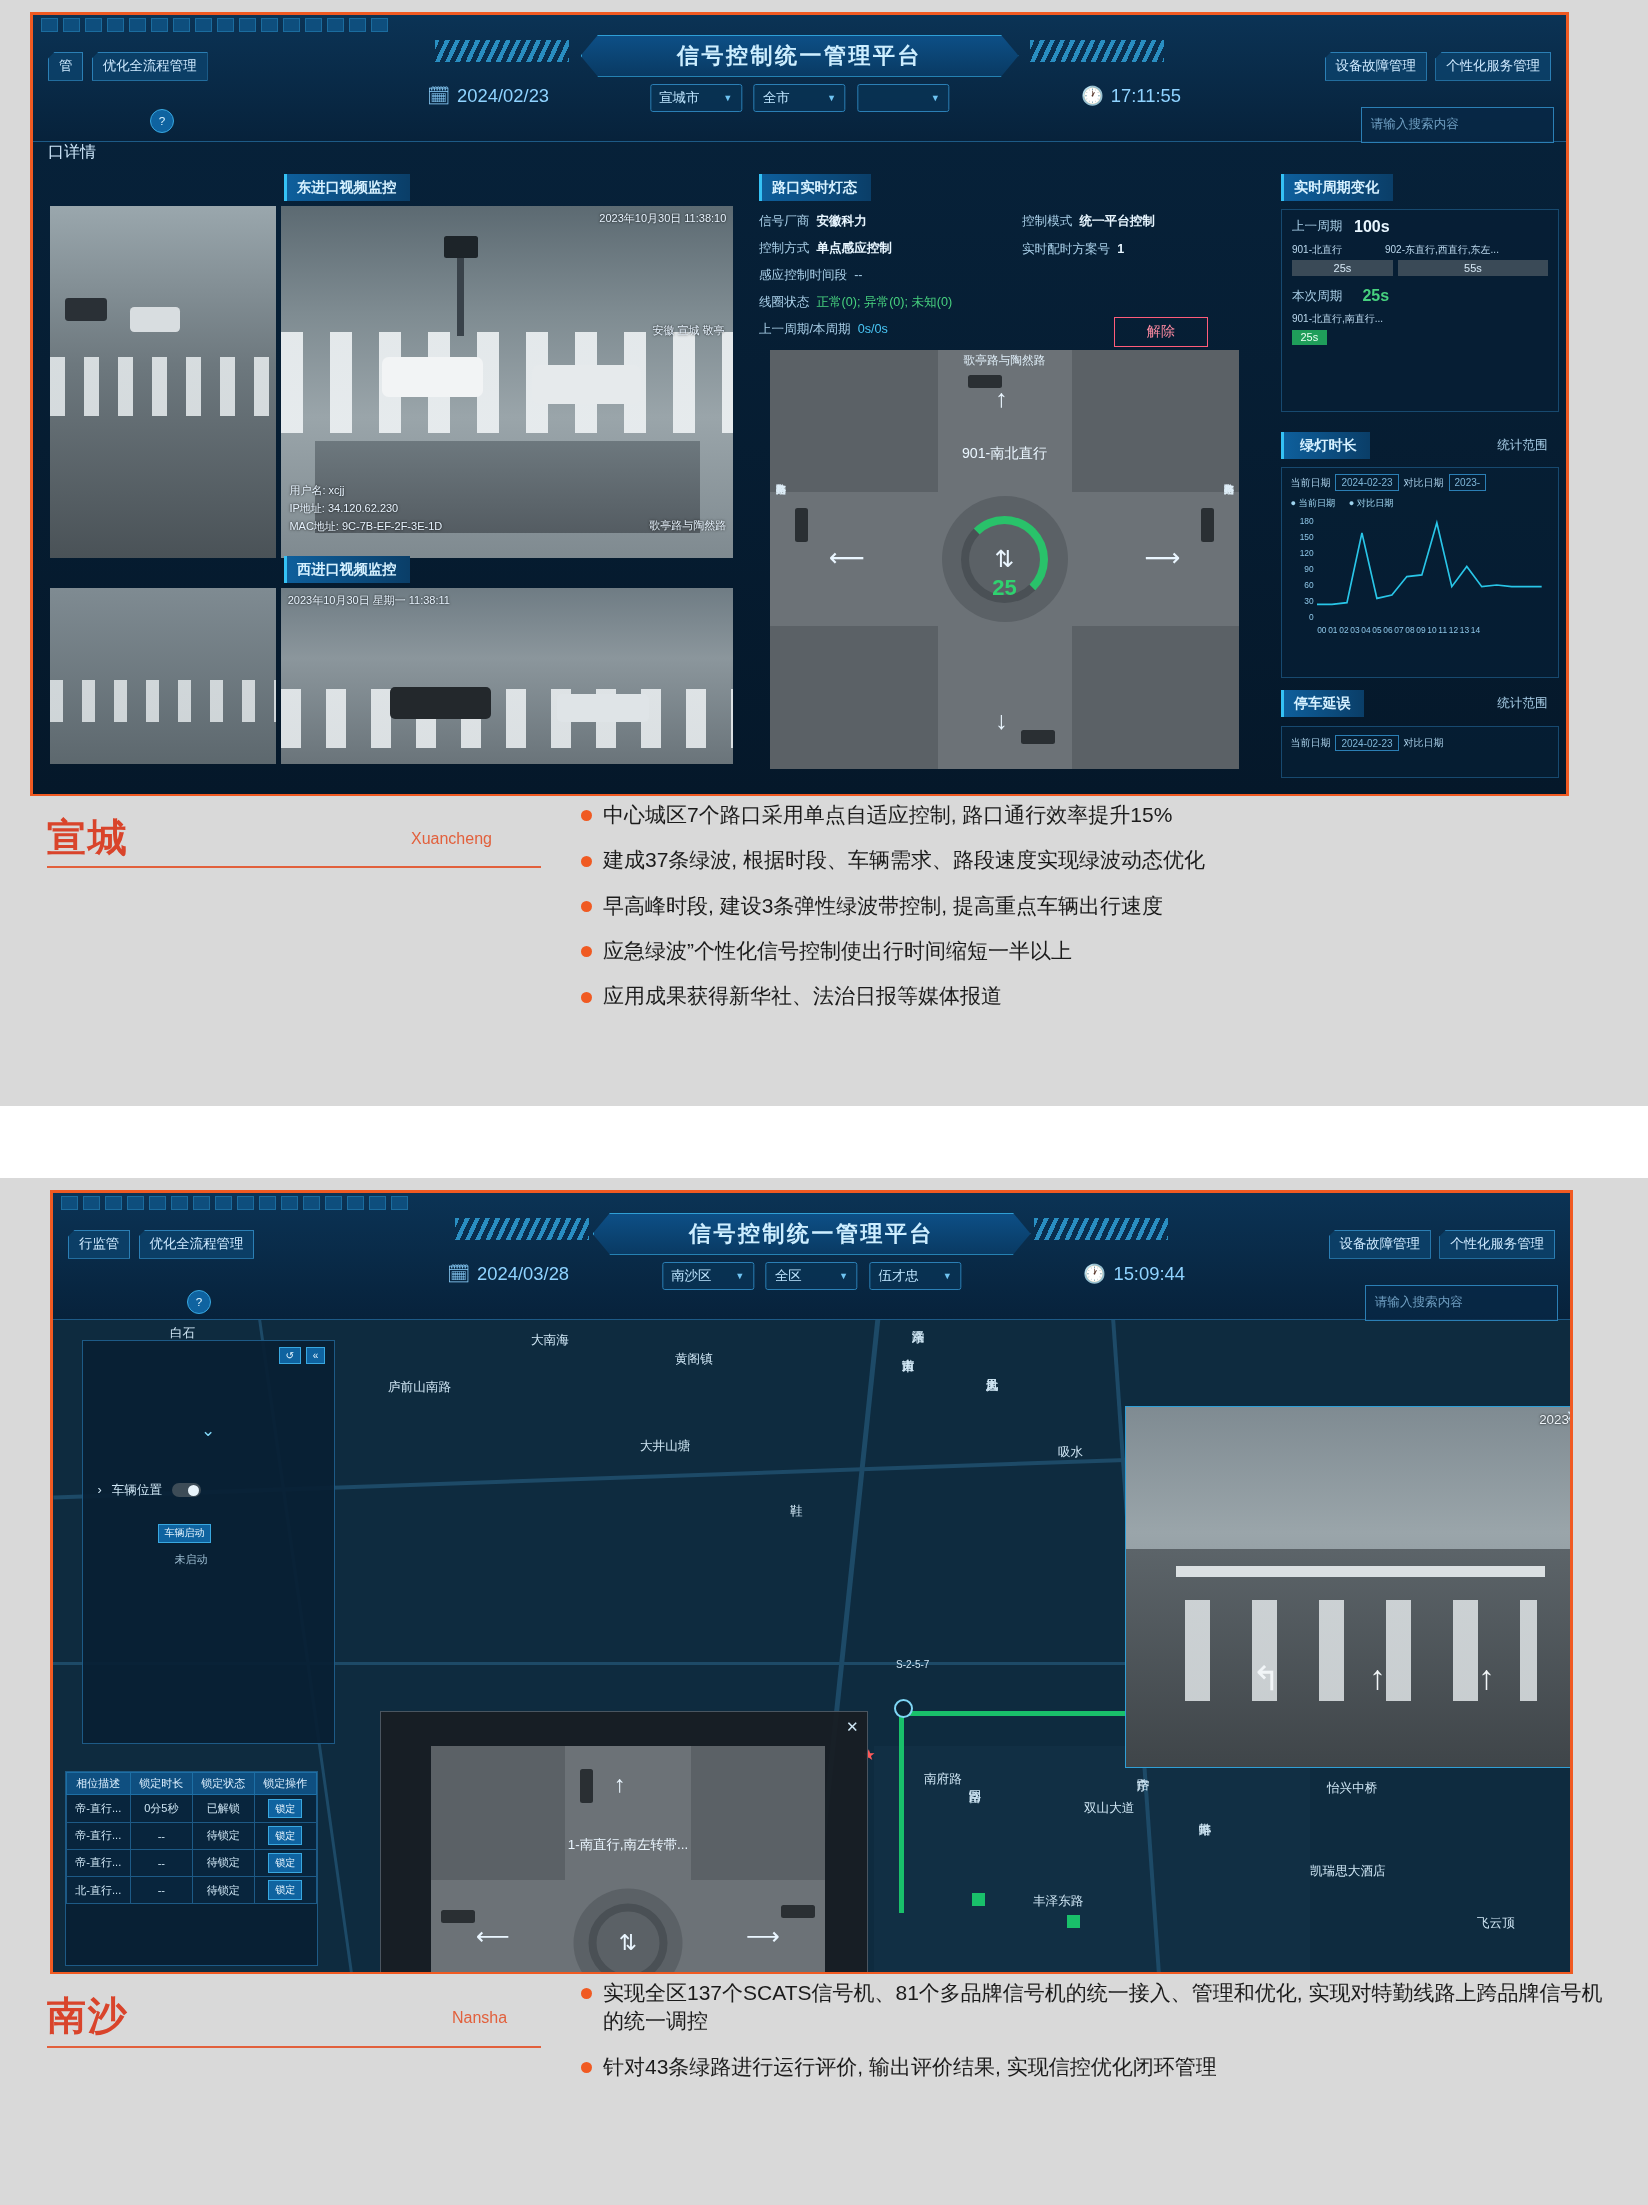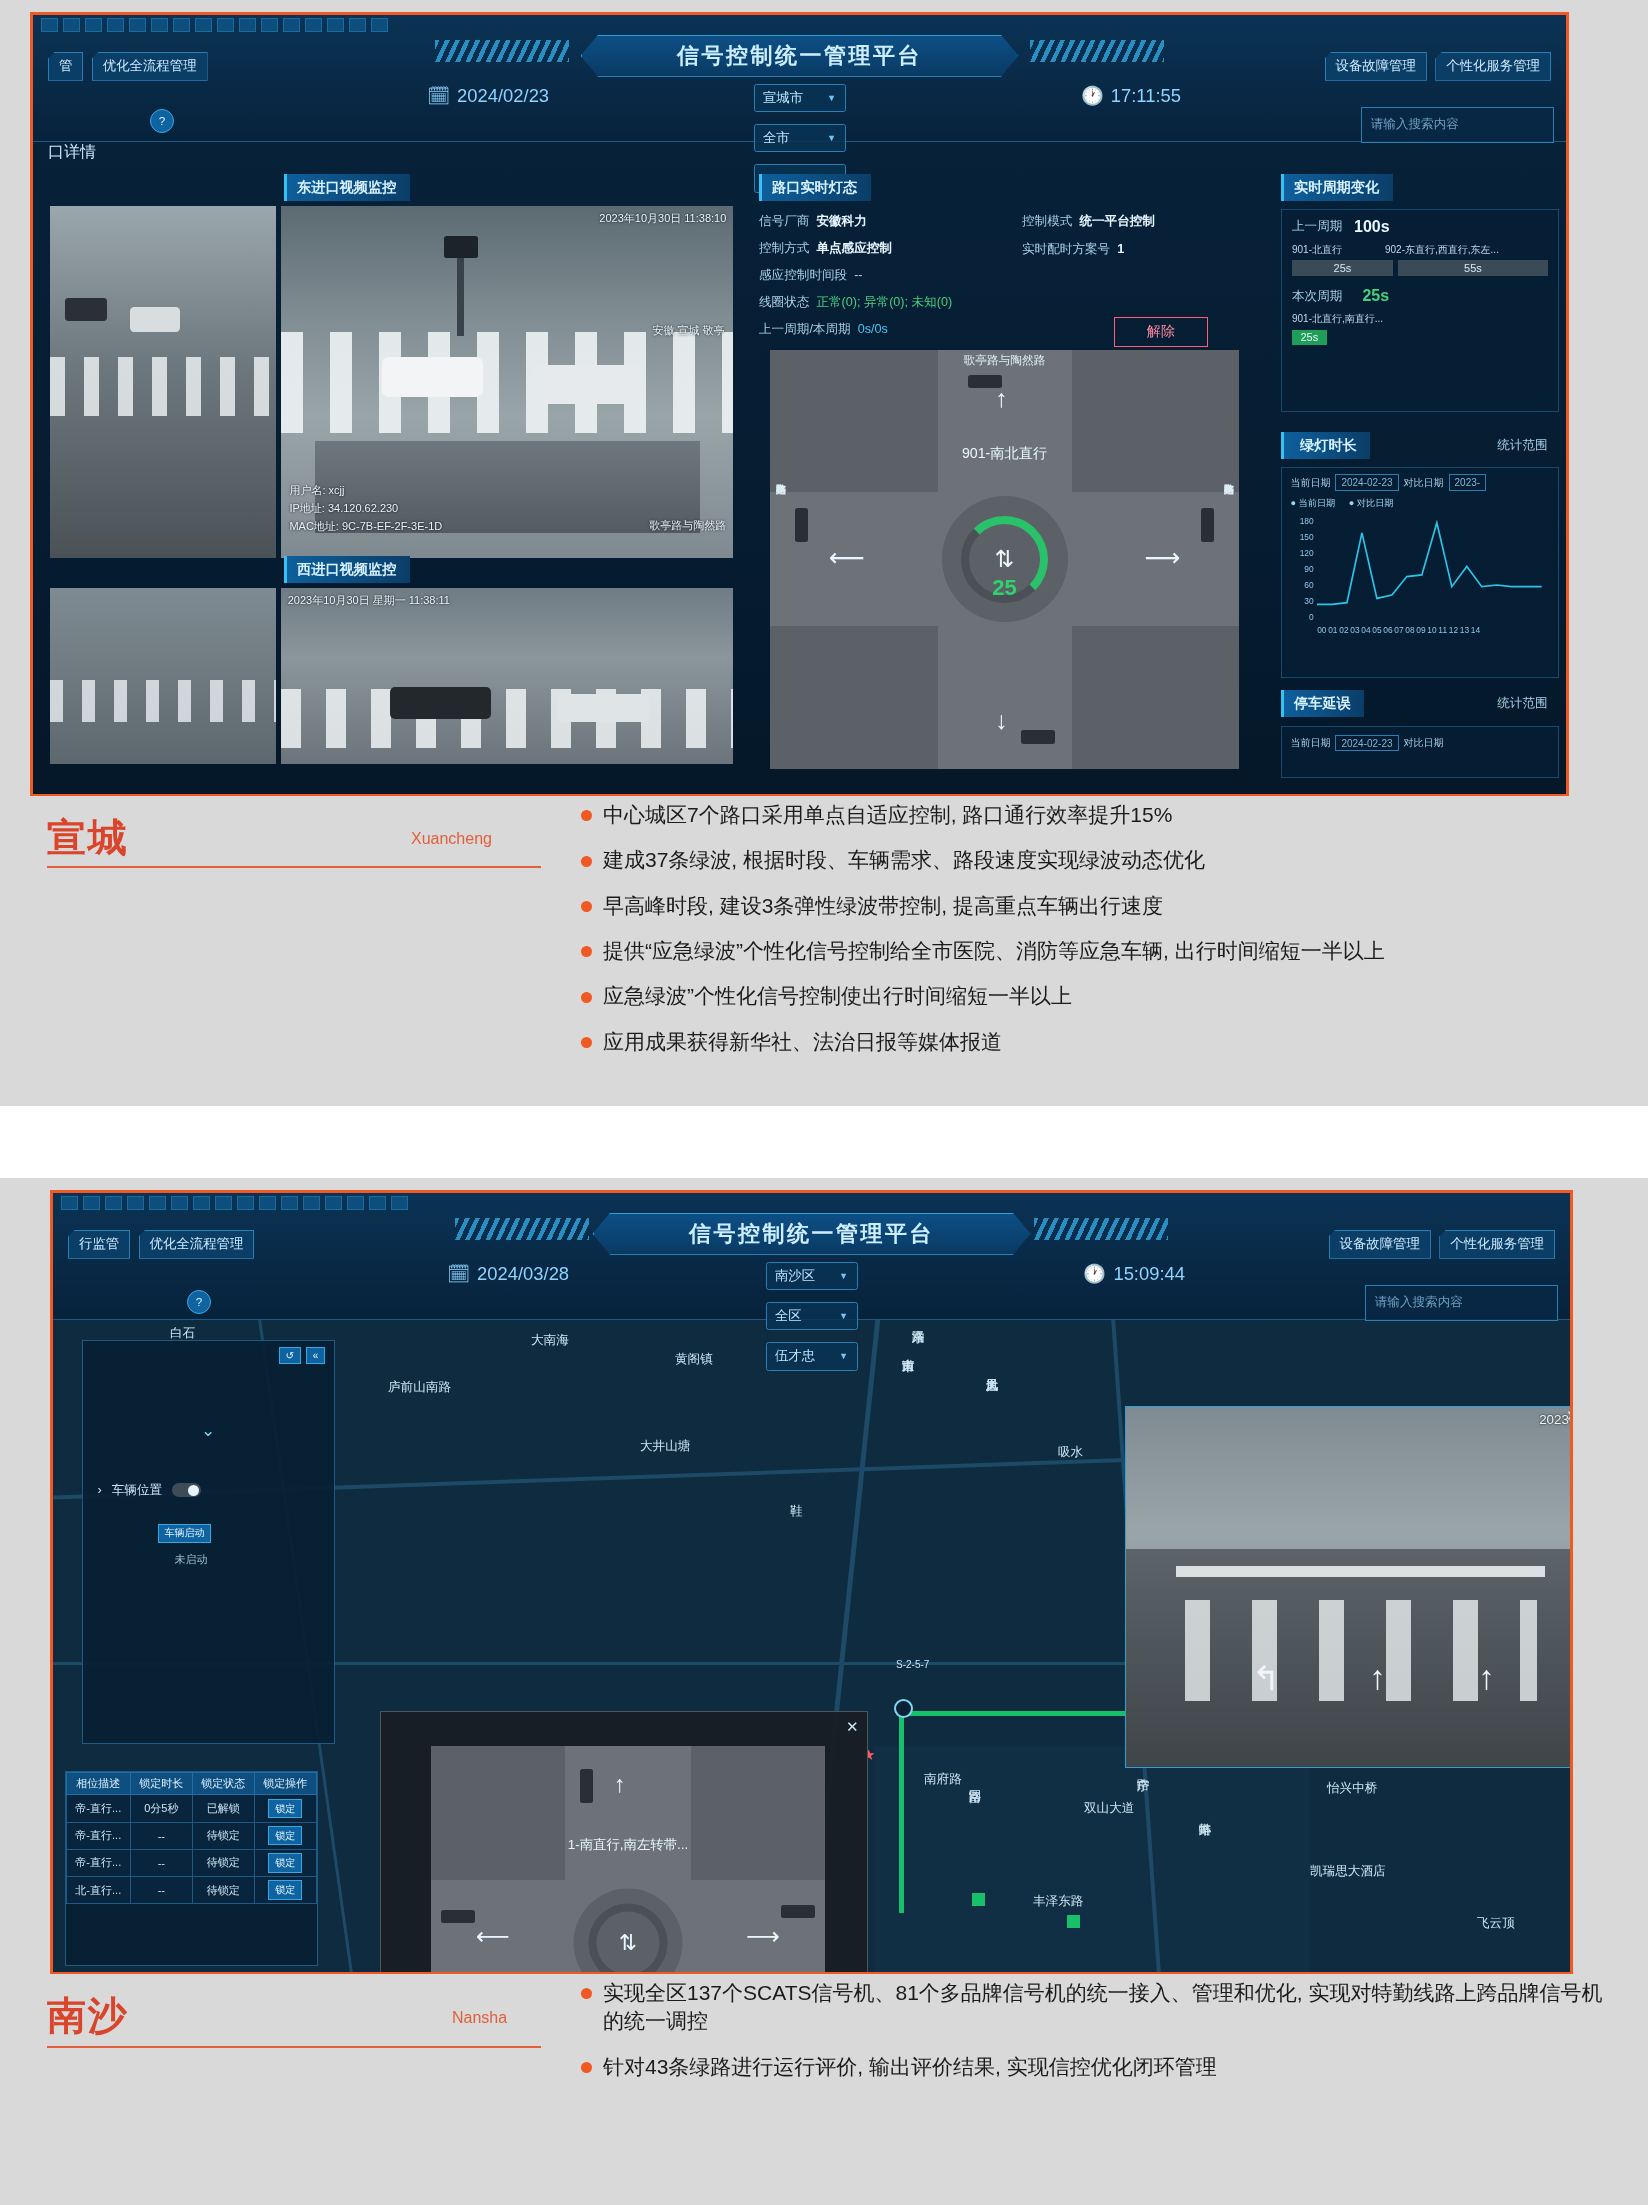--- a/index.html
+++ b/index.html
@@ -14,21 +14,21 @@
   .dash{position:absolute;inset:0;background:linear-gradient(180deg,#07233c 0%,#05182a 100%);}
   .topbar{position:absolute;left:0;top:0;width:100%;height:126px;background:linear-gradient(180deg,#0b3355 0%,#07223b 100%);border-bottom:0.8px solid #1d5a86;}
   .topline{position:absolute;top:0;left:0;width:100%;height:18.4px;display:flex;gap:5px;padding:3.4px 8.4px;box-sizing:border-box;}
   .topline i{display:block;width:15px;height:11.7px;background:#0e4e7d;border:0.8px solid #1b6c9e;}
   .title-plate{position:absolute;left:50%;transform:translateX(-50%);top:20px;width:436px;height:40px;background:linear-gradient(180deg,#0d4f86,#093a63);border:0.8px solid #2f9fd6;clip-path:polygon(4% 0,96% 0,100% 50%,96% 100%,4% 100%,0 50%);display:flex;align-items:center;justify-content:center;}
   .title-plate span{color:#cdeeff;font-size:22px;font-weight:bold;letter-spacing:2.5px;}
   .hatch{position:absolute;top:25px;width:134px;height:22px;background:repeating-linear-gradient(115deg,#2f9fd6 0 4.2px,transparent 4.2px 9.2px);opacity:.85;}
   .hatch.l{left:402px;} .hatch.r{right:402px;}
   .date{position:absolute;left:394px;top:70px;color:#8fd3ff;font-size:18.4px;display:flex;align-items:center;gap:6.7px;}
   .time{position:absolute;right:385px;top:70px;color:#8fd3ff;font-size:18.4px;display:flex;align-items:center;gap:6.7px;}
-  .selects{position:absolute;left:50%;transform:translateX(-50%);top:69px;display:flex;gap:11.7px;flex-direction:column;}
+  .selects{position:absolute;left:50%;transform:translateX(-50%);top:69px;display:flex;gap:11.7px;}
   .sel{width:92px;height:28.5px;border:0.8px solid #2b7fb5;background:rgba(8,50,84,.85);color:#bfe6ff;font-size:13.4px;display:flex;align-items:center;justify-content:space-between;padding:0 8.4px;box-sizing:border-box;border-radius:2.5px;}
   .sel .cv{font-size:9.2px;color:#6fc4f2;}
   .searchbox{position:absolute;right:11.7px;top:92px;width:193px;height:36px;border:0.8px solid #2b7fb5;background:rgba(8,40,70,.8);color:#6f9fc2;font-size:12.6px;display:flex;align-items:center;padding:0 8.4px;box-sizing:border-box;}
   .tl,.tr{position:absolute;top:37px;display:flex;gap:8.4px;}
   .tl{left:15px;} .tr{right:15px;}
   .tabbtn{height:27px;border:0.8px solid #2b7fb5;background:rgba(12,66,107,.85);color:#cfeaff;font-size:13.4px;display:flex;align-items:center;padding:0 10px;clip-path:polygon(6.7px 0,100% 0,100% 100%,0 100%,0 6.7px);}
   .bluebadge{position:absolute;left:109px;top:99px;width:22px;height:22px;border-radius:50%;background:#0f63a0;border:0.8px solid #39a8e0;color:#d8f1ff;font-size:11.7px;display:flex;align-items:center;justify-content:center;}
 
   
   .panelhdr{display:inline-flex;align-items:center;height:27px;padding:0 13.4px 0 10px;background:linear-gradient(90deg,#0e5f9c,#0a3e68);border-left:3.4px solid #35c2f5;color:#d6f1ff;font-size:14.2px;font-weight:bold;}
@@ -304,21 +304,20 @@
     </div>
 
     <div class="caption" style="top:796px;height:310px;">
       <div class="city" style="left:47px;top:15px;">宣城</div>
       <div class="citypy" style="left:411px;top:34px;">Xuancheng</div>
       <div class="cityline" style="left:47px;top:70px;width:494px;"></div>
       <ul class="bullets" style="left:578px;top:5px;width:1031px;">
         <li>中心城区7个路口采用单点自适应控制, 路口通行效率提升15%</li>
         <li>建成37条绿波, 根据时段、车辆需求、路段速度实现绿波动态优化</li>
         <li>早高峰时段, 建设3条弹性绿波带控制, 提高重点车辆出行速度</li>
-        <li>提供“应急绿波”个性化信号控制给全市医院、消防等应急车辆, 出行时间缩短一半以上</li>
         <li>应急绿波”个性化信号控制使出行时间缩短一半以上</li>
         <li>应用成果获得新华社、法治日报等媒体报道</li>
       </ul>
     </div>
   </div>
 
   <div style="position:absolute;left:0;top:1106px;width:1649px;height:72px;background:#ffffff;"></div>
 
   <div class="section" style="top:1178px;height:1027px;">
 

